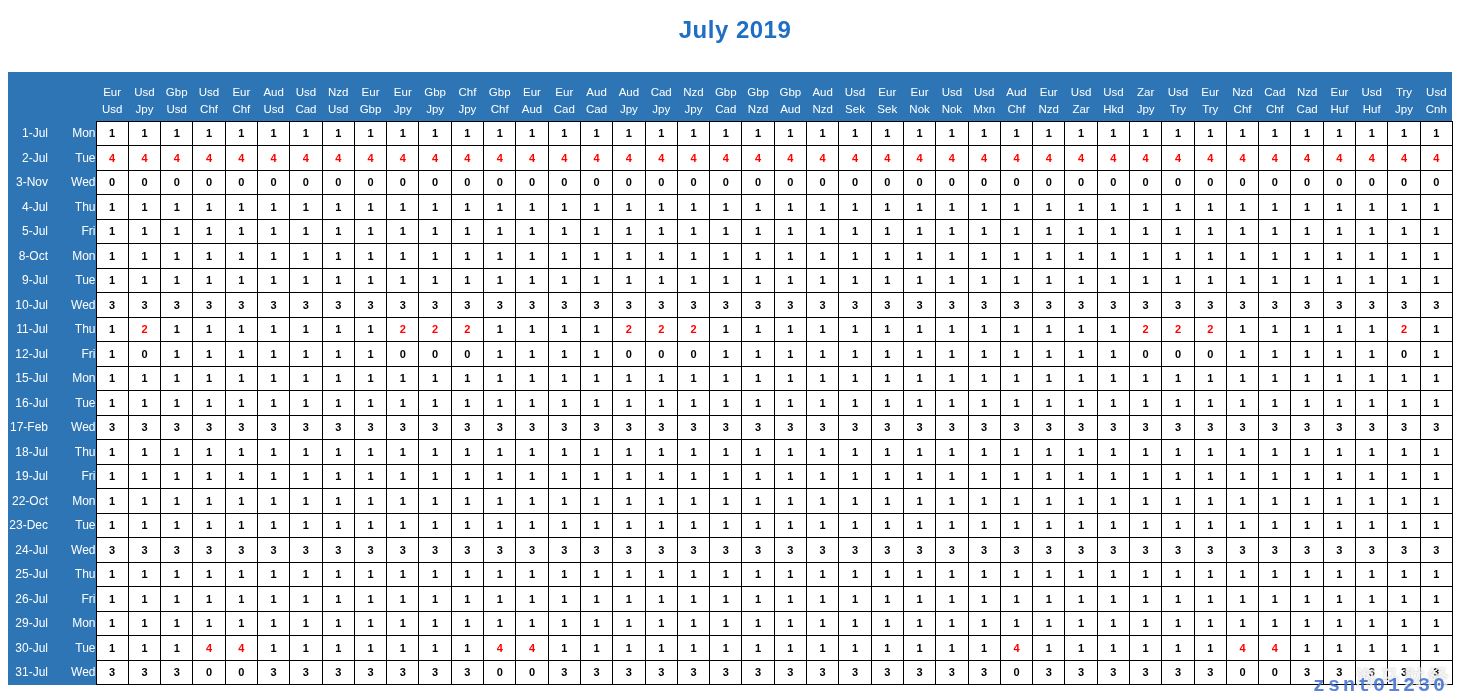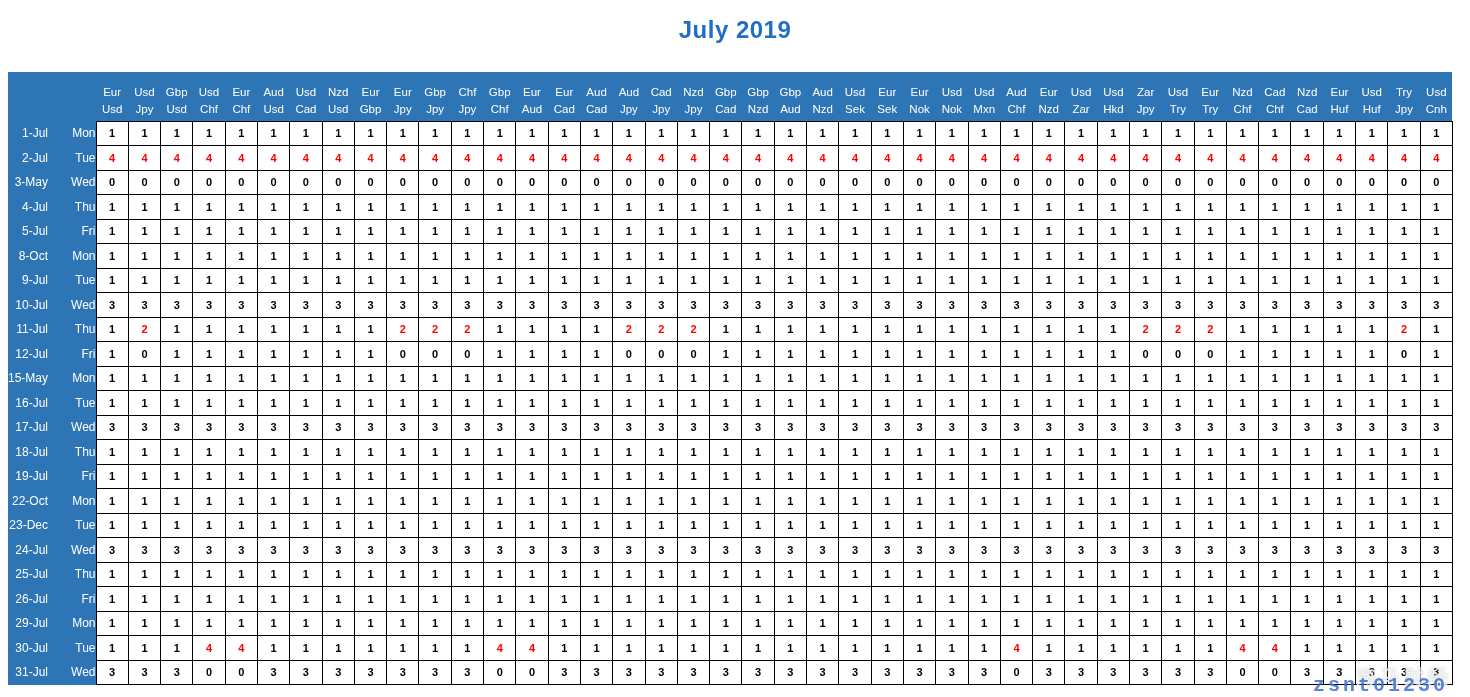--- a/index.html
+++ b/index.html
@@ -330,21 +330,21 @@
           <td class="val red">4</td>
           <td class="val red">4</td>
           <td class="val red">4</td>
           <td class="val red">4</td>
           <td class="val red">4</td>
           <td class="val red">4</td>
           <td class="val red">4</td>
           <td class="val red">4</td>
         </tr>
         <tr>
-          <td class="date">3-May</td>
+          <td class="date">3-Nov</td>
           <td class="dow">Wed</td>
           <td class="val">0</td>
           <td class="val">0</td>
           <td class="val">0</td>
           <td class="val">0</td>
           <td class="val">0</td>
           <td class="val">0</td>
           <td class="val">0</td>
           <td class="val">0</td>
           <td class="val">0</td>
@@ -698,21 +698,21 @@
           <td class="val">0</td>
           <td class="val">1</td>
           <td class="val">1</td>
           <td class="val">1</td>
           <td class="val">1</td>
           <td class="val">1</td>
           <td class="val">0</td>
           <td class="val">1</td>
         </tr>
         <tr>
-          <td class="date">15-May</td>
+          <td class="date">15-Jul</td>
           <td class="dow">Mon</td>
           <td class="val">1</td>
           <td class="val">1</td>
           <td class="val">1</td>
           <td class="val">1</td>
           <td class="val">1</td>
           <td class="val">1</td>
           <td class="val">1</td>
           <td class="val">1</td>
           <td class="val">1</td>
@@ -790,21 +790,21 @@
           <td class="val">1</td>
           <td class="val">1</td>
           <td class="val">1</td>
           <td class="val">1</td>
           <td class="val">1</td>
           <td class="val">1</td>
           <td class="val">1</td>
           <td class="val">1</td>
         </tr>
         <tr>
-          <td class="date">17-Jul</td>
+          <td class="date">17-Feb</td>
           <td class="dow">Wed</td>
           <td class="val">3</td>
           <td class="val">3</td>
           <td class="val">3</td>
           <td class="val">3</td>
           <td class="val">3</td>
           <td class="val">3</td>
           <td class="val">3</td>
           <td class="val">3</td>
           <td class="val">3</td>

